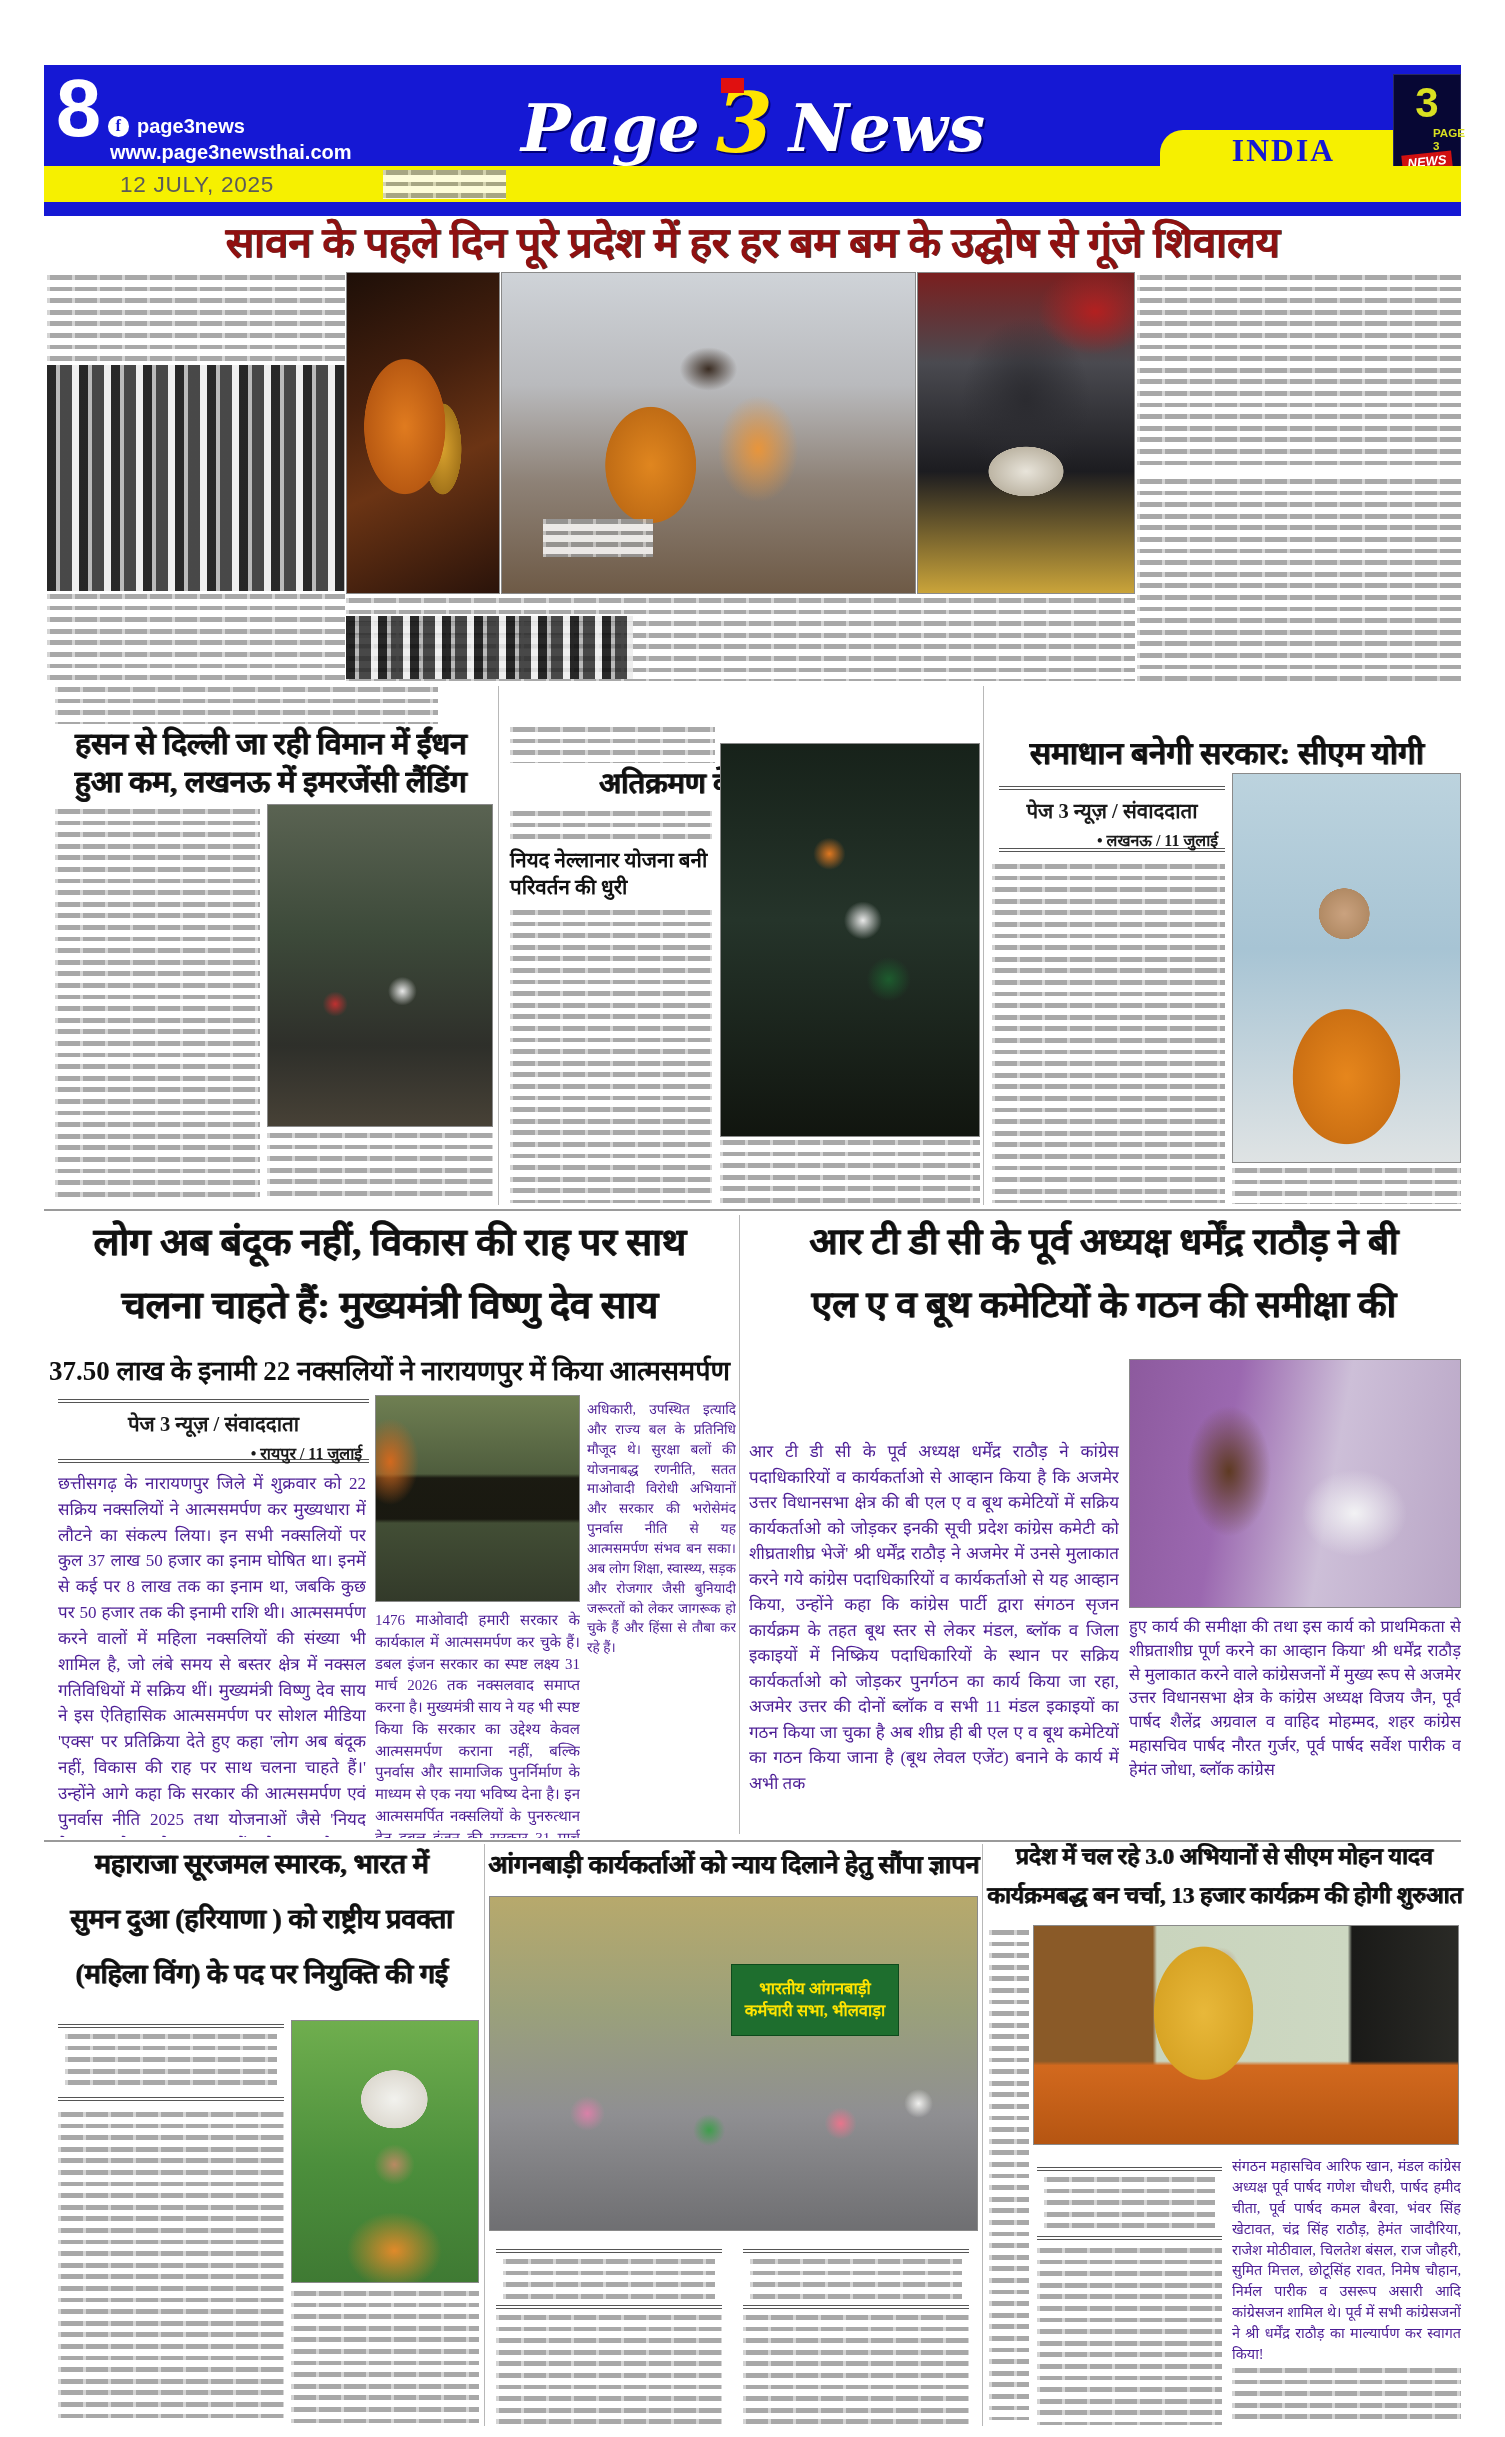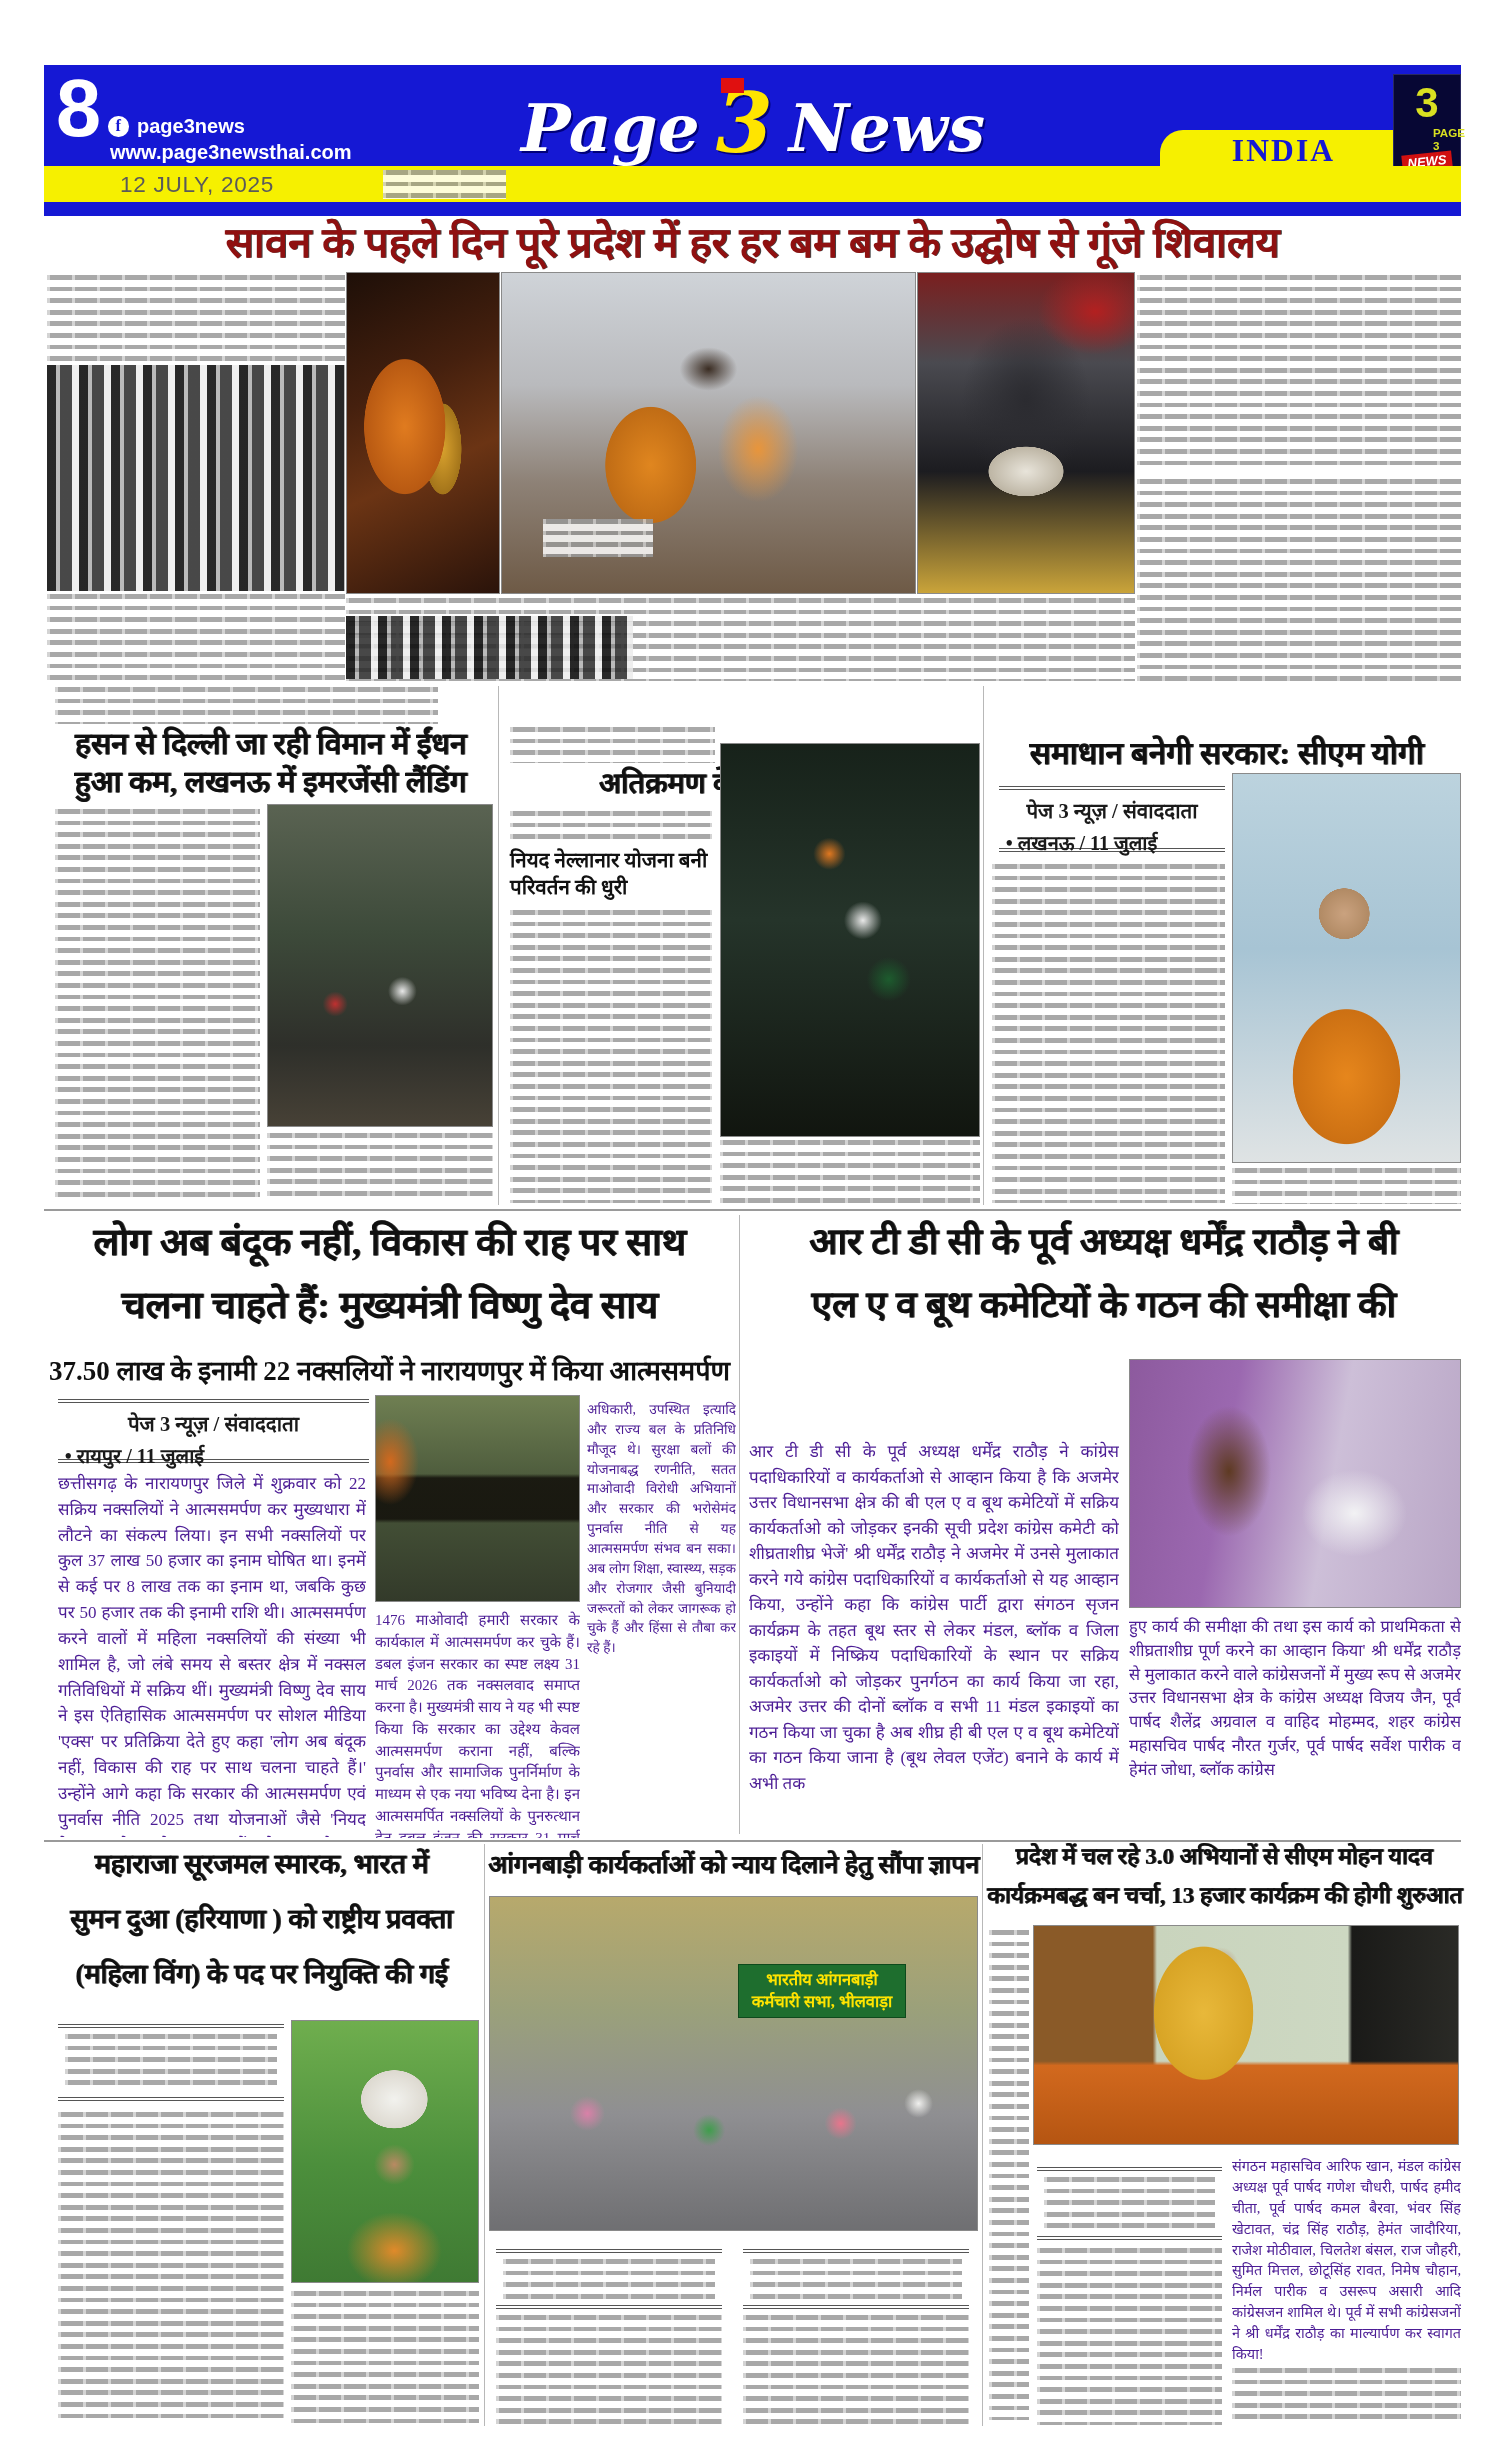--- a/index.html
+++ b/index.html
@@ -32,21 +32,21 @@
              font-weight:bold;font-style:italic;font-size:13px;padding:0.7px 5.5px;transform:rotate(-6deg);}
   .date-text{color:#5a5a5a;font-family:"Liberation Sans",sans-serif;font-weight:normal;
              font-size:22.6px;letter-spacing:0.7px;filter:blur(0.4px);}
 
   
   .hl{font-weight:bold;color:#101010;text-align:center;line-height:1.15;white-space:nowrap;}
   .hl-red{color:#8f1010;}
   .hl-glitch{filter:blur(0.5px);text-shadow:1px 0 0 #444;}
   .byline-box{border-top:4.1px double #555;border-bottom:4.1px double #555;padding:5.5px 6.8px;}
   .byline-main{font-weight:bold;font-size:20.5px;text-align:center;}
-  .byline-date{font-weight:bold;font-size:20px;text-align:left;margin-top:5.5px;}
+  .byline-date{font-weight:bold;font-size:16px;text-align:right;margin-top:5.5px;}
   .body-text{text-align:justify;color:#4c1d95;overflow:hidden;}
   .subhead-bold{font-weight:bold;color:#111;line-height:1.3;}
 
   
   .blur-lines{background-image:
       repeating-linear-gradient(90deg, rgba(255,255,255,.5) 0 3.4px, transparent 3.4px 25px),
       repeating-linear-gradient(180deg,#9a9a9a 0 4.8px,#ffffff 4.8px 11.6px);
     opacity:.85;}
   .glitch{background-image:
       repeating-linear-gradient(90deg, rgba(10,10,10,.88) 0 9px, rgba(130,130,130,.55) 9px 13px,
@@ -223,21 +223,21 @@
     <div class="blur-lines" style="width:100%;height:100%;"></div>
   </div>
   <div class="abs photo ph-suman" style="left:291px;top:2020px;width:188px;height:263px;"></div>
   <div class="abs blur-lines" style="left:58px;top:2112px;width:226px;height:312px;"></div>
   <div class="abs blur-lines" style="left:291px;top:2291px;width:188px;height:133px;"></div>
 
   <div class="abs vrule" style="left:484px;top:1844px;height:582px;"></div>
 
   <div class="abs hl hl-glitch" style="left:487px;top:1851px;width:493px;font-size:25px;">आंगनबाड़ी कार्यकर्ताओं को न्याय दिलाने हेतु सौंपा ज्ञापन</div>
   <div class="abs photo ph-angan" style="left:489px;top:1896px;width:489px;height:335px;">
-    <div class="abs banner-green" style="left:248px;top:67px;width:168px;height:54px;">
+    <div class="abs banner-green" style="left:241px;top:67px;width:168px;height:72px;">
       <span>भारतीय आंगनबाड़ी</span>
       <span>कर्मचारी सभा, भीलवाड़ा</span>
     </div>
   </div>
   <div class="abs byline-box" style="left:496px;top:2249px;width:226px;height:60px;">
     <div class="blur-lines" style="width:100%;height:100%;"></div>
   </div>
   <div class="abs byline-box" style="left:743px;top:2249px;width:226px;height:60px;">
     <div class="blur-lines" style="width:100%;height:100%;"></div>
   </div>

